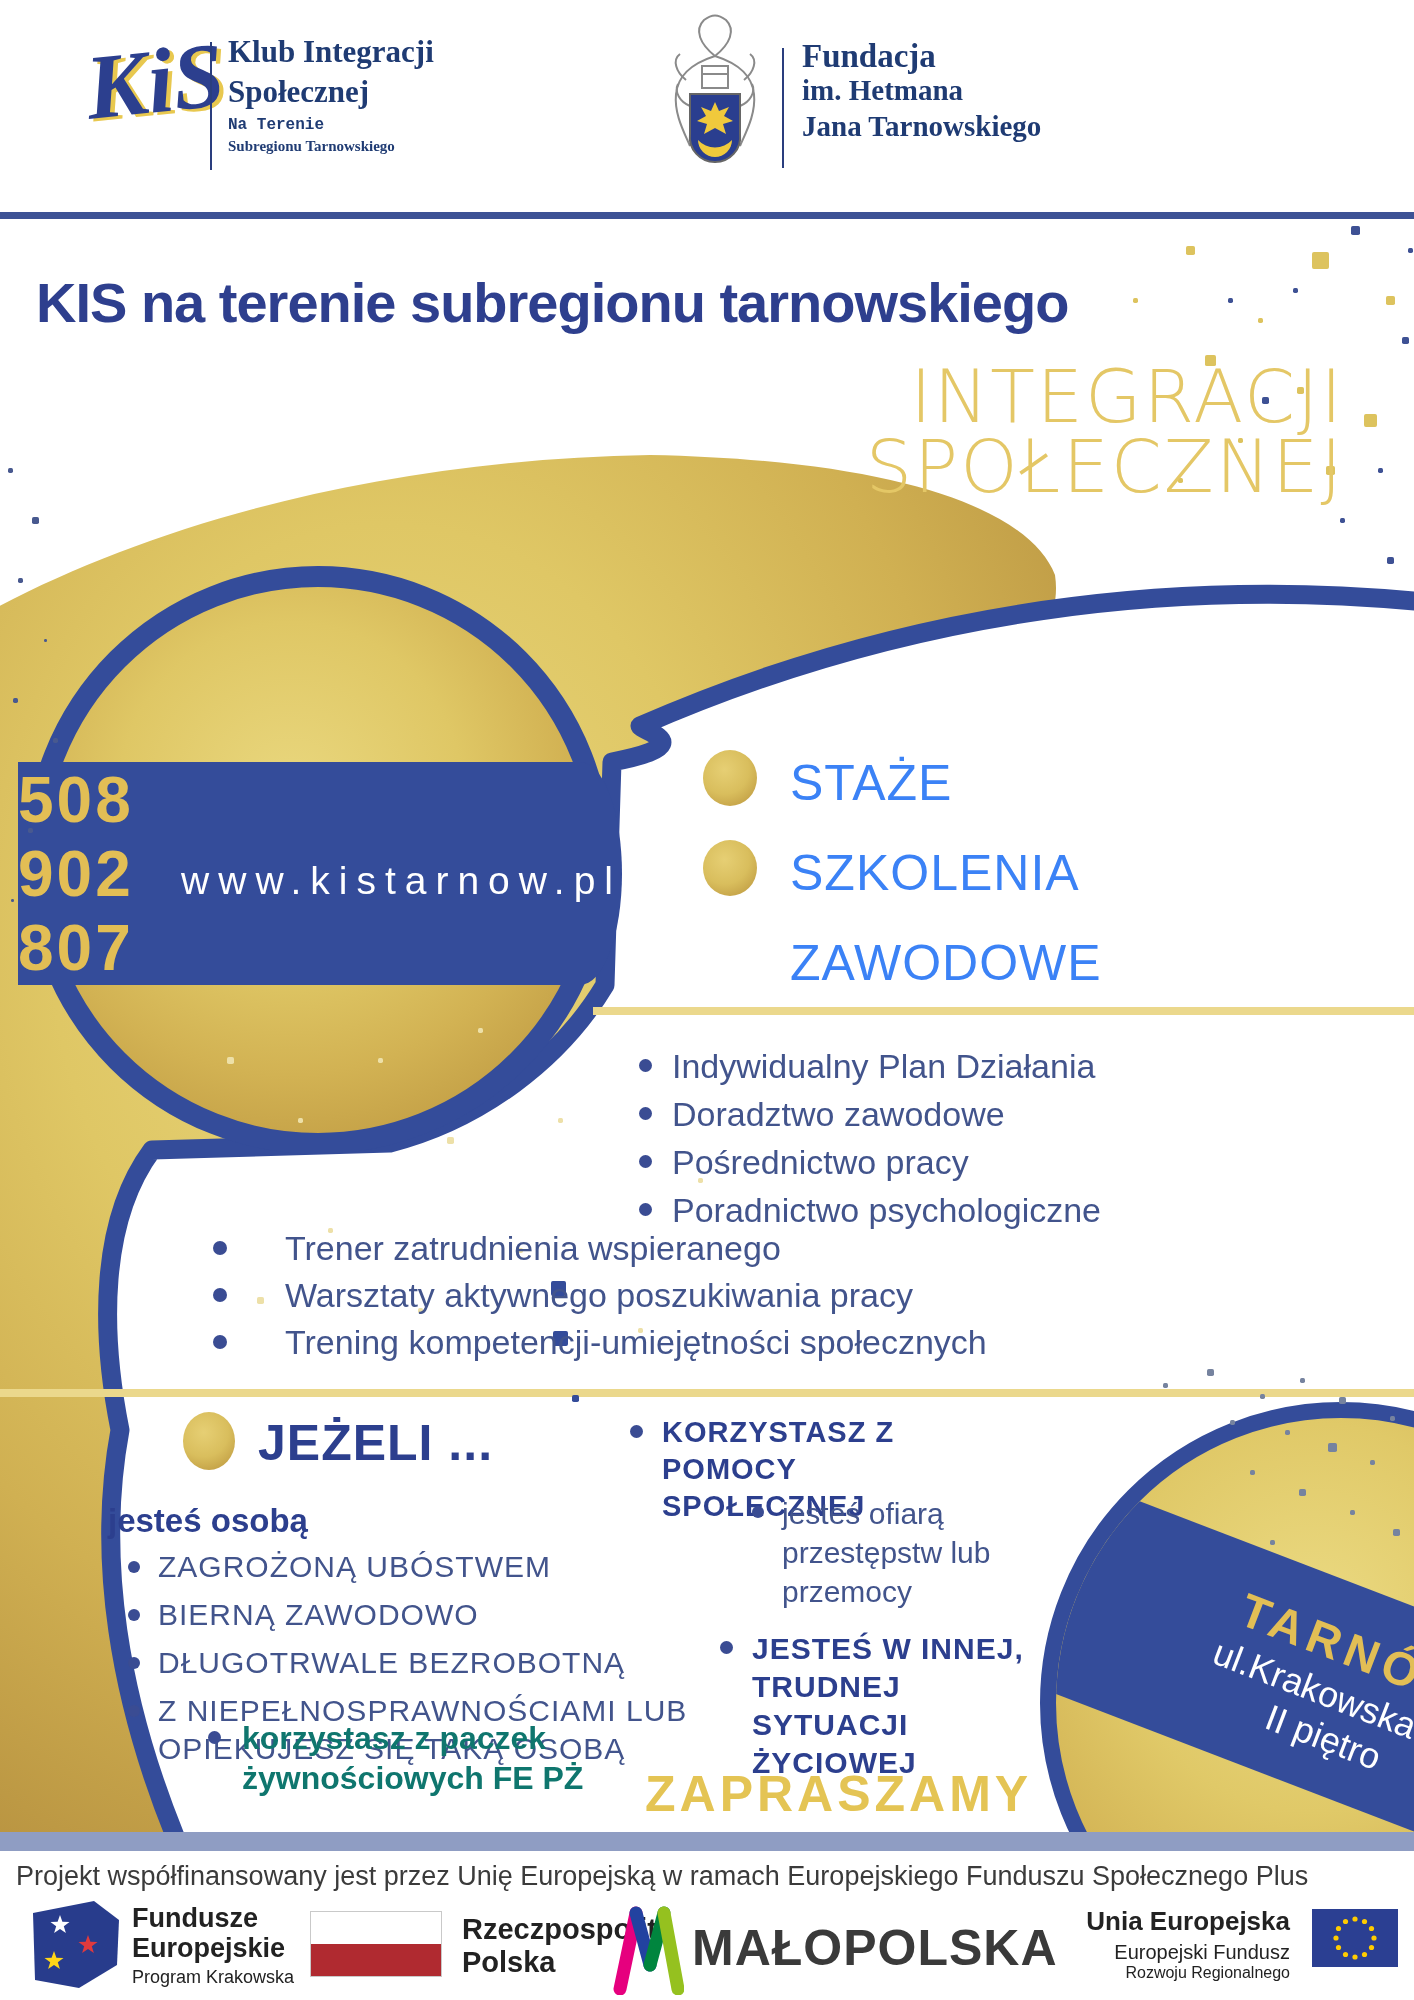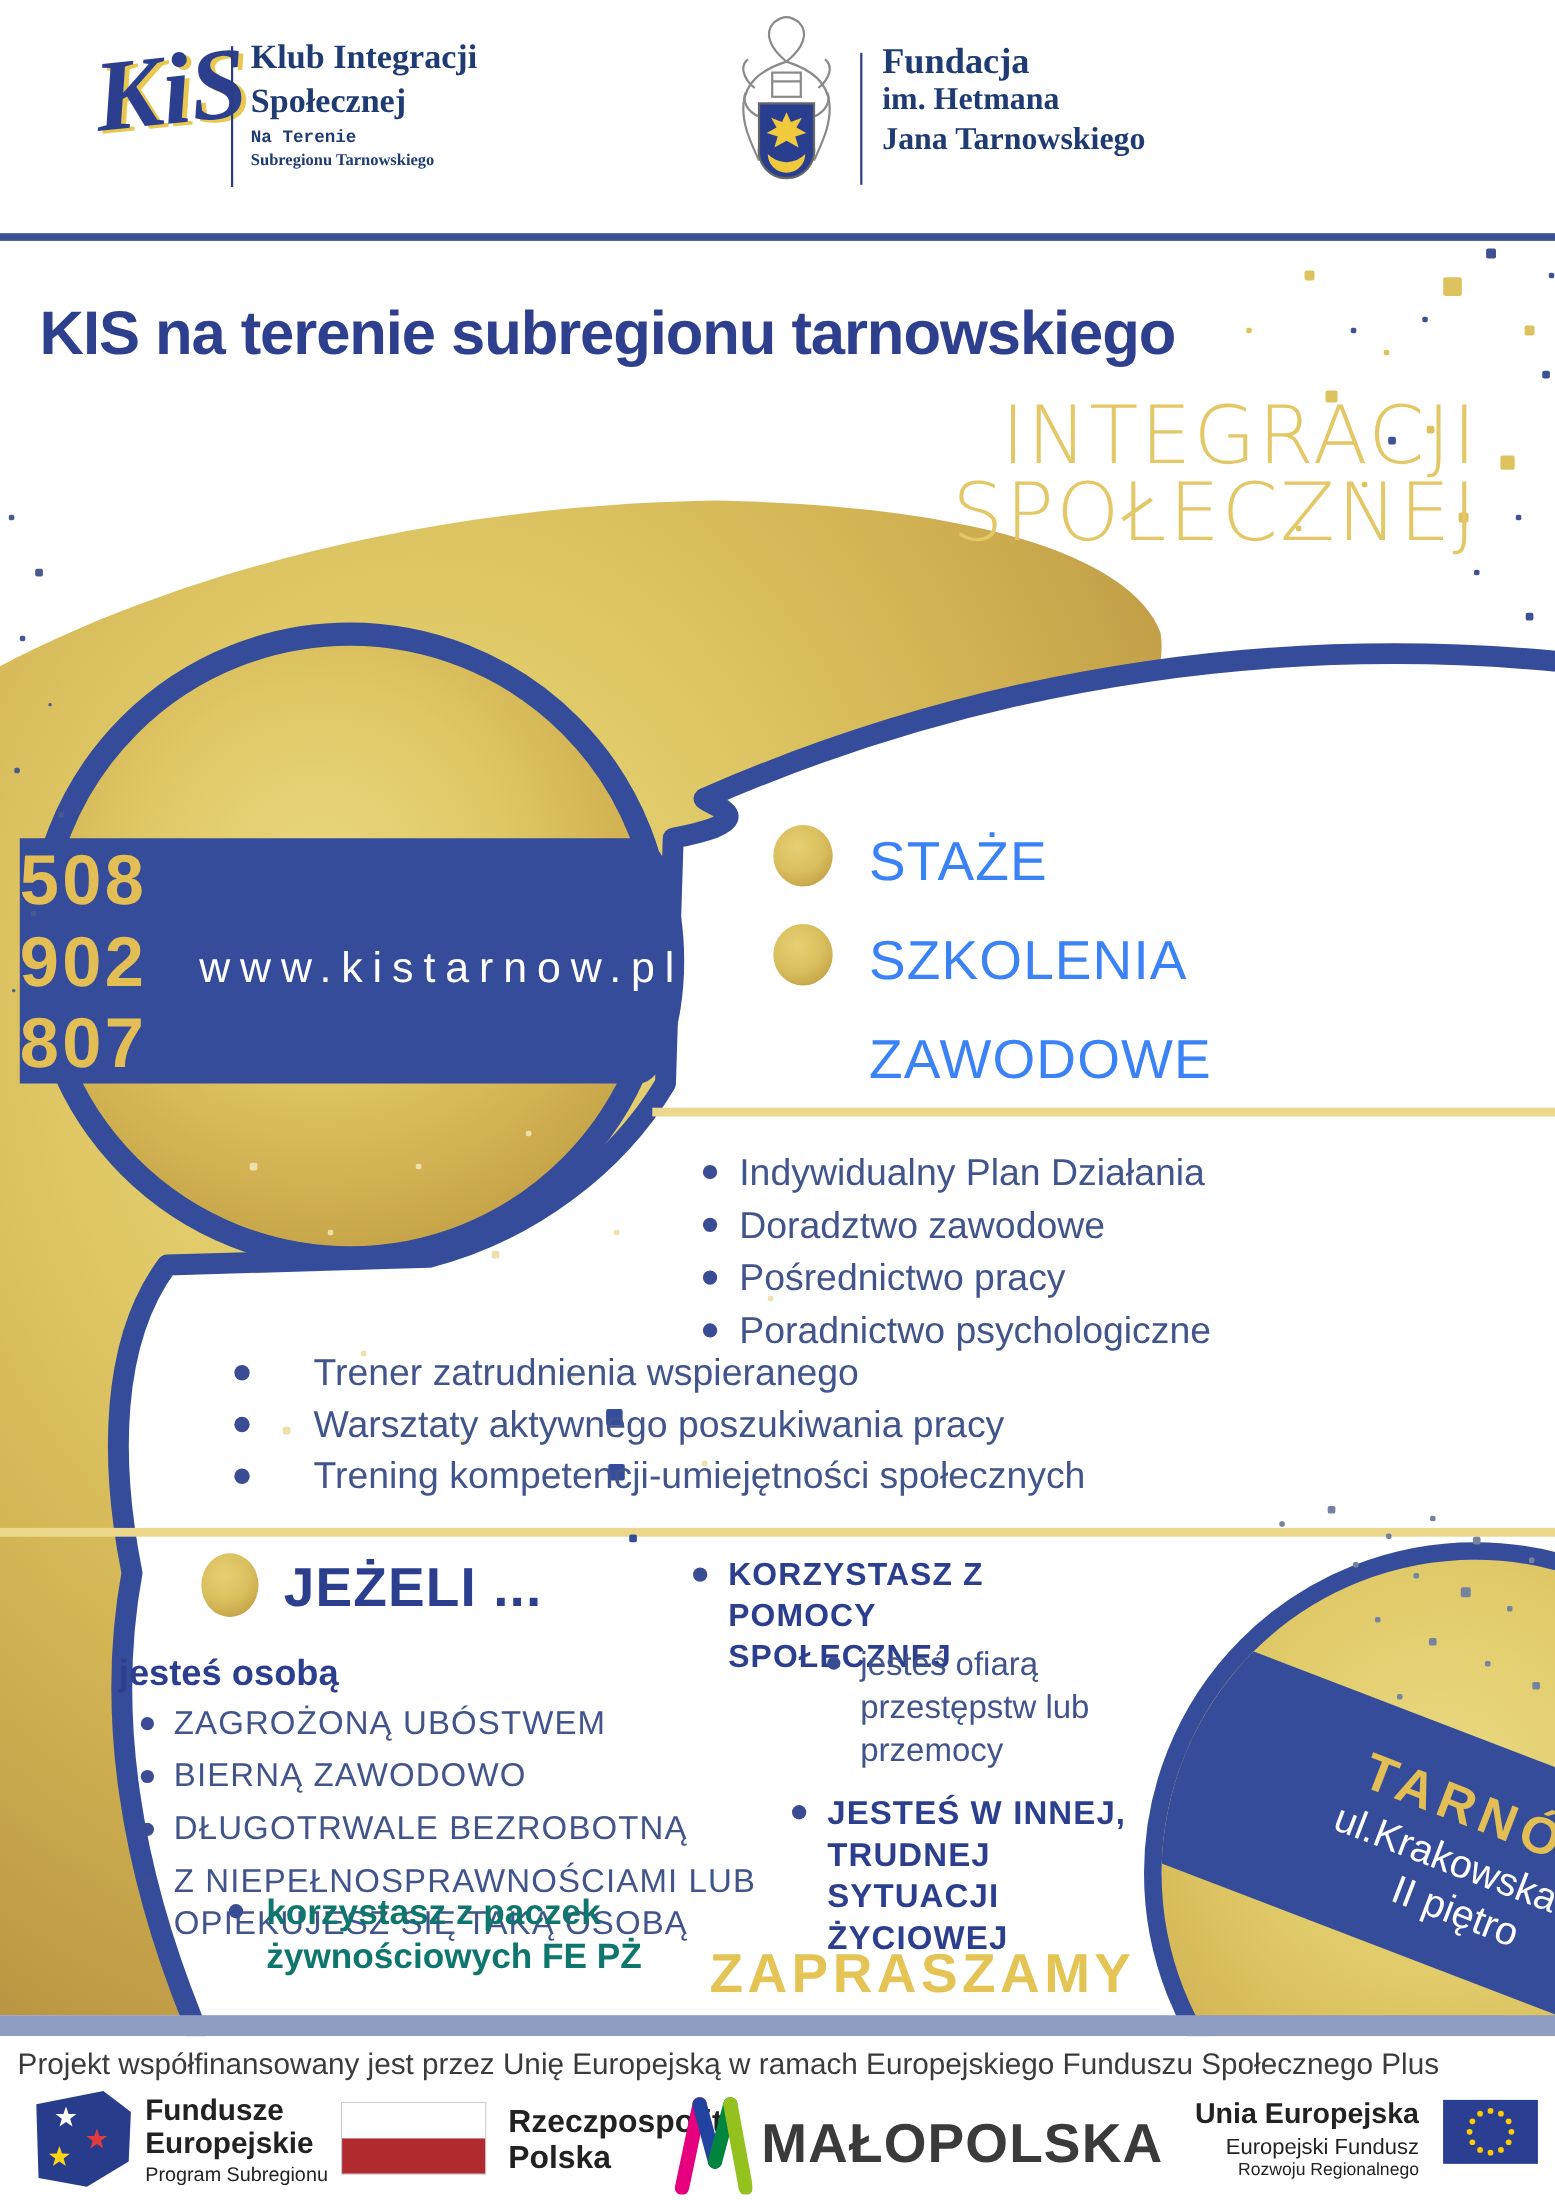--- a/index.html
+++ b/index.html
@@ -279,21 +279,21 @@
     <div id="footer-note">Projekt współfinansowany jest przez Unię Europejską w ramach  Europejskiego Funduszu Społecznego Plus</div>
 
     <svg class="abs" style="left:30px;top:48px;" width="92" height="92" viewBox="0 0 92 92">
       <polygon points="3,14 64,2 89,21 87,66 49,89 5,81" fill="#283C8C"></polygon>
       <polygon points="30,16 32.4,22.8 39.5,22.9 33.8,27.2 35.9,34.1 30,30 24.1,34.1 26.2,27.2 20.5,22.9 27.6,22.8" fill="#ffffff"></polygon>
       <polygon points="24,52 26.4,58.8 33.5,58.9 27.8,63.2 29.9,70.1 24,66 18.1,70.1 20.2,63.2 14.5,58.9 21.6,58.8" fill="#FFD617"></polygon>
       <polygon points="58,36 60.4,42.8 67.5,42.9 61.8,47.2 63.9,54.1 58,50 52.1,54.1 54.2,47.2 48.5,42.9 55.6,42.8" fill="#E03A3E"></polygon>
     </svg>
     <div class="logo-txt" id="fe-l1">Fundusze</div>
     <div class="logo-txt" id="fe-l2">Europejskie</div>
-    <div class="logo-txt" id="fe-l3">Program Subregionu</div>
+    <div class="logo-txt" id="fe-l3">Program Krakowska</div>
 
     <div id="pl-flag">
         <div class="w"></div>
         <div class="r"></div>
       </div>
     <div class="logo-txt" id="pl-l1">Rzeczpospolita</div>
     <div class="logo-txt" id="pl-l2">Polska</div>
 
     <svg class="abs" style="left:612px;top:52px;" width="72" height="92" viewBox="0 0 72 92">
       <g stroke-width="13" stroke-linecap="round" fill="none">

